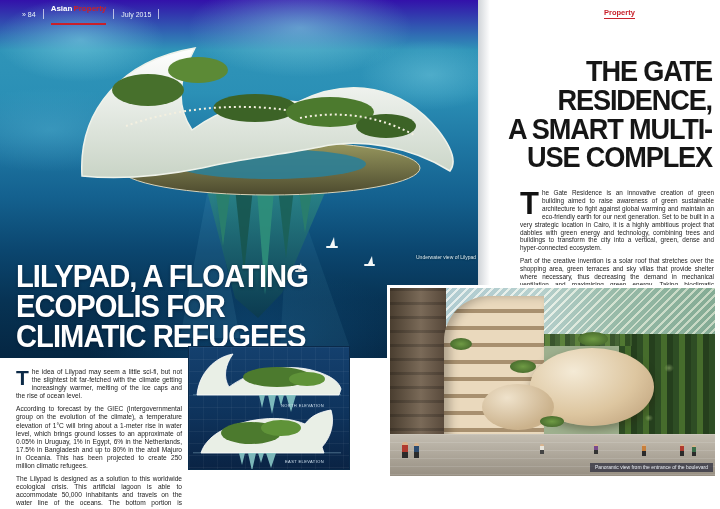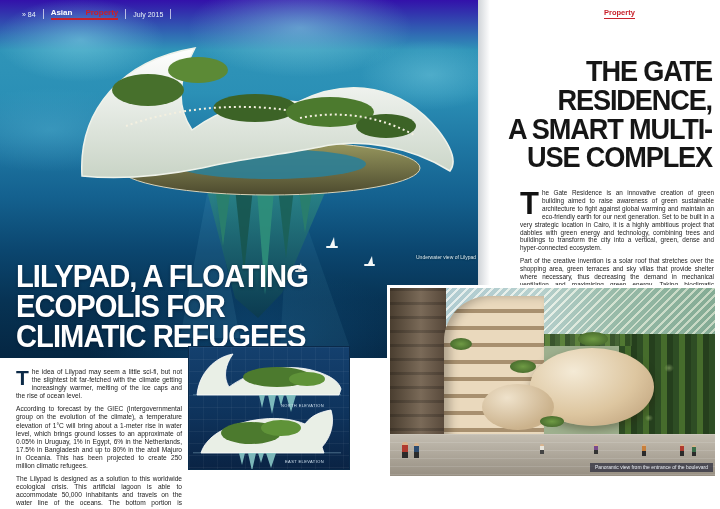--- a/index.html
+++ b/index.html
@@ -21,21 +21,21 @@
       linear-gradient(180deg,#2f86ad 0%, #31a 0%, #2f94b8 14%, #2b90b6 26%, #1f78a4 40%, #14618f 55%, #0b466f 70%, #073354 84%, #052642 100%);
   }
   .ocean-photo svg { position:absolute; left:0; top:0; }
 
   
   .header-strip {
     position:absolute; left:22px; top:7px; height:14px; display:flex;
     align-items:center; color:#eaf4f8; font-size:7px;
   }
   .header-sep { width:1px; height:10px; background:rgba(255,255,255,.65); margin:0 7px; }
-  .mag-logo { display:flex; align-items:baseline; border-bottom:2px solid #c8202a; padding-bottom:1px;gap:12px; }
+  .mag-logo { display:flex; align-items:baseline; border-bottom:2px solid #c8202a; padding-bottom:10px; }
   .mag-logo .t1 { font-weight:bold; font-size:8px; color:#ffffff; }
   .mag-logo .t2 { font-weight:bold; font-size:8px; color:#c8202a; margin-left:1px; }
 
   
   .left-headline {
     position:absolute; left:16px; top:261px; color:#ffffff; font-weight:bold;
     font-size:31px; line-height:29px; letter-spacing:-1px;
     text-shadow:0 1px 3px rgba(0,20,40,.55);
     transform:scale(.94,1.04); transform-origin:left top; white-space:nowrap;
   }

